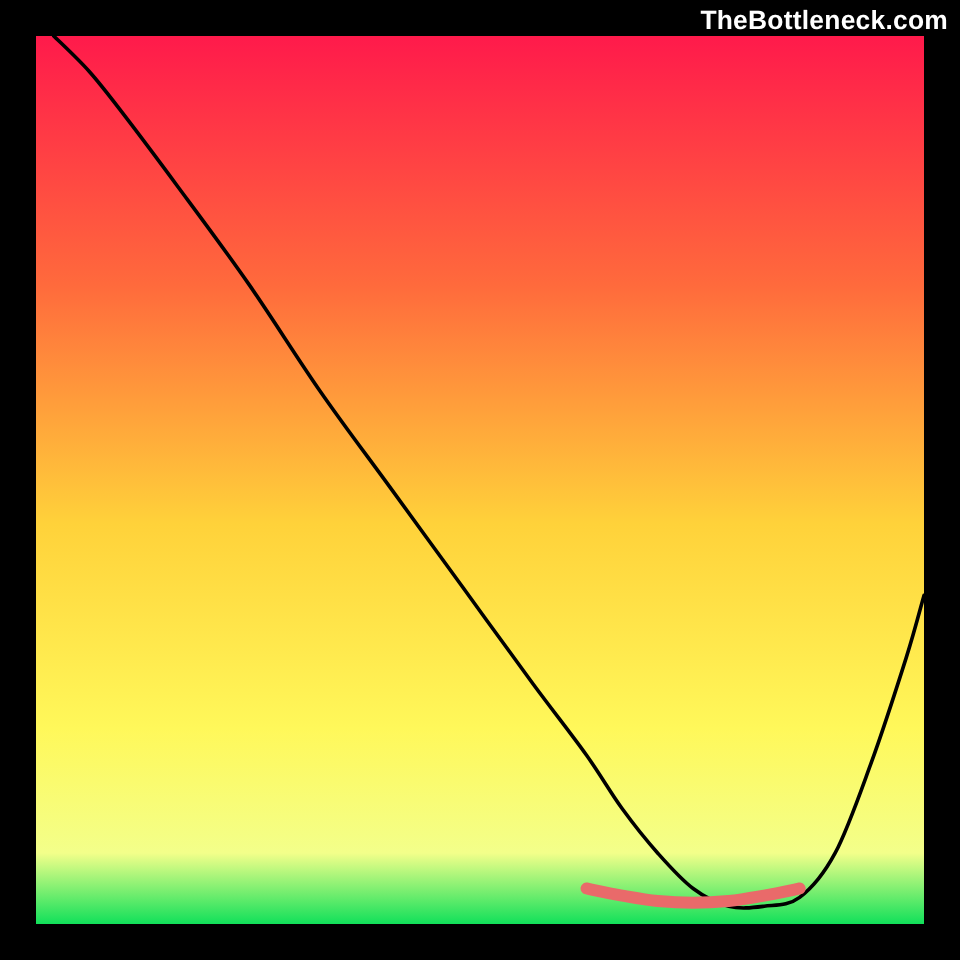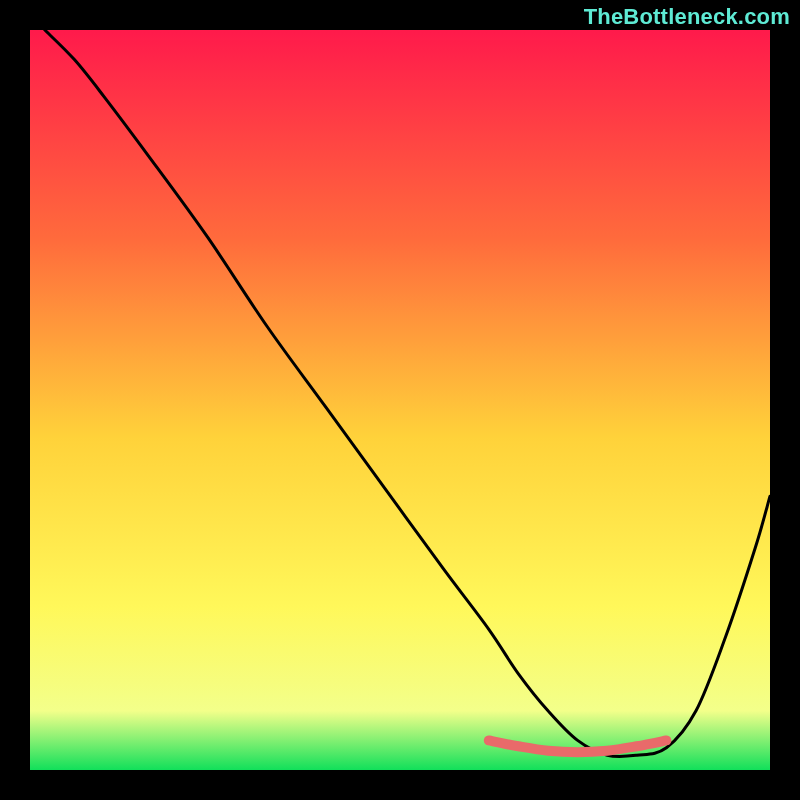--- a/index.html
+++ b/index.html
@@ -14,21 +14,21 @@
   .stage {
     position: relative;
     width: 800px;
     height: 800px;
     background: #000;
   }
   .watermark {
     position: absolute;
     top: 4px;
     right: 10px;
-    color: #5eead4;
+    color: #ffffff;
     font-size: 22px;
     font-weight: 600;
     letter-spacing: 0.2px;
     z-index: 10;
     user-select: none;
     text-align: center;
   }
   svg.plot {
     position: absolute;
     left: 30px;

